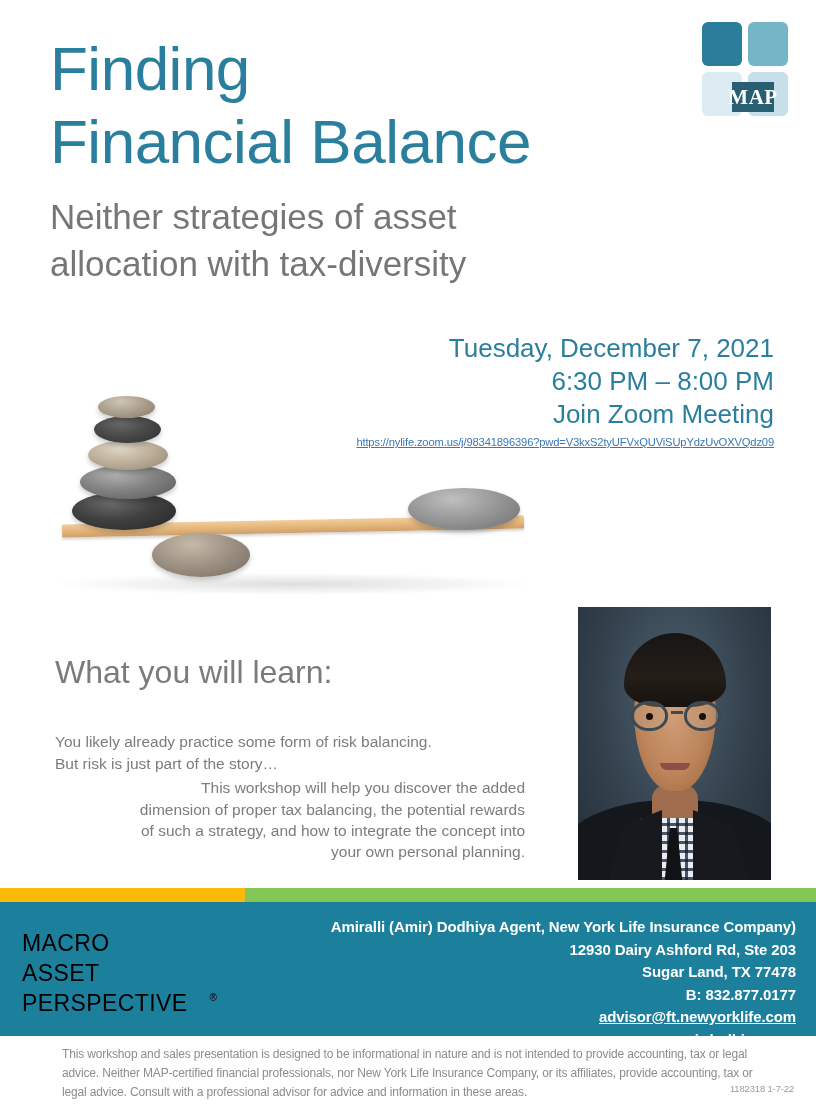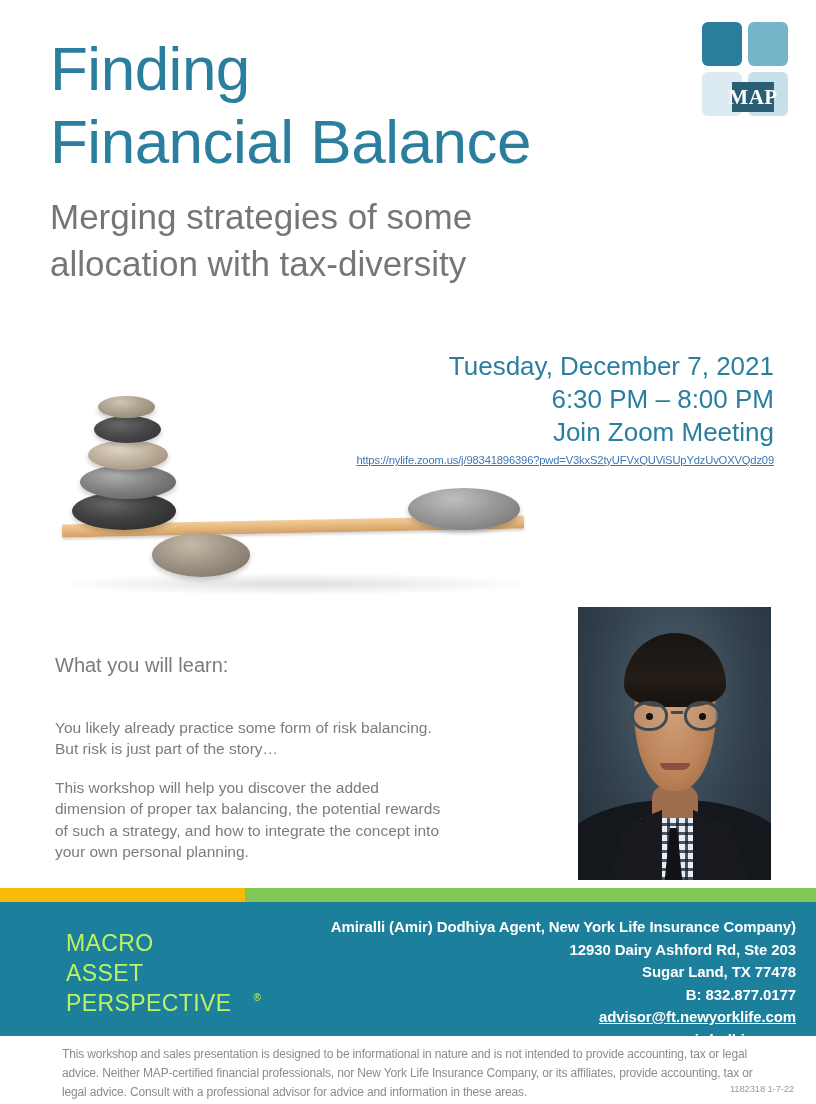--- a/index.html
+++ b/index.html
@@ -76,21 +76,21 @@
     display: flex;
     align-items: center;
     justify-content: center;
     box-sizing: border-box;
   }
 
   
   .event-block {
     position: absolute;
     right: 42px;
-    top: 350px;
+    top: 332px;
     text-align: right;
     width: 560px;
   }
   .event-line {
     color: #2a7f9e;
     font-size: 26px;
     line-height: 1.26;
     font-weight: 400;
     white-space: nowrap;
   }
@@ -157,32 +157,32 @@
 
   
   .learn-block {
     position: absolute;
     left: 55px;
     top: 653px;
     width: 470px;
   }
   .learn-heading {
     color: #7b7b7b;
-    font-size: 20px;
+    font-size: 32px;
     font-weight: 400;
     line-height: 1.2;
   }
   .learn-para {
     color: #7c7c7c;
     font-size: 15.5px;
     line-height: 1.38;
     margin-top: 40px;
     white-space: pre-line;
   }
-  .learn-para.second { margin-top: 17px; }
+  .learn-para.second { margin-top: 3px; text-align: right; }
 
   
   .headshot {
     position: absolute;
     left: 578px;
     top: 607px;
     width: 193px;
     height: 273px;
     overflow: hidden;
     background: #2e3b48;
@@ -338,22 +338,21 @@
     left: 0;
     top: 902px;
     width: 816px;
     height: 134px;
     background: #1c7f9b;
   }
   .brand-block {
     position: absolute;
     left: 22px;
     top: 27px;
-    color: #bef264;
-    margin-left: 44px;
+    color: #000000;
   }
   .brand-line {
     font-size: 23px;
     line-height: 1.30;
     letter-spacing: 0.4px;
     font-weight: 400;
   }
   .brand-last { display: flex; align-items: flex-start; }
   .brand-reg {
     font-size: 10px;
@@ -406,21 +405,21 @@
     <div class="map-sq tr"></div>
     <div class="map-sq bl"></div>
     <div class="map-sq br"></div>
     <div class="map-badge">MAP</div>
   </div>
 
   <div class="title-block">
     <div class="title-line">Finding</div>
     <div class="title-line">Financial Balance</div>
     <div class="subtitle-wrap">
-      <div class="subtitle-line">Merging strategies of some</div>
+      <div class="subtitle-line">Neither strategies of asset</div>
       <div class="subtitle-line">allocation with tax-diversity</div>
     </div>
   </div>
 
   <div class="balance-art">
     <div class="art-shadow"></div>
     <div class="plank"></div>
     <div class="stone s-fulcrum"></div>
     <div class="stone s1"></div>
     <div class="stone s2"></div>

